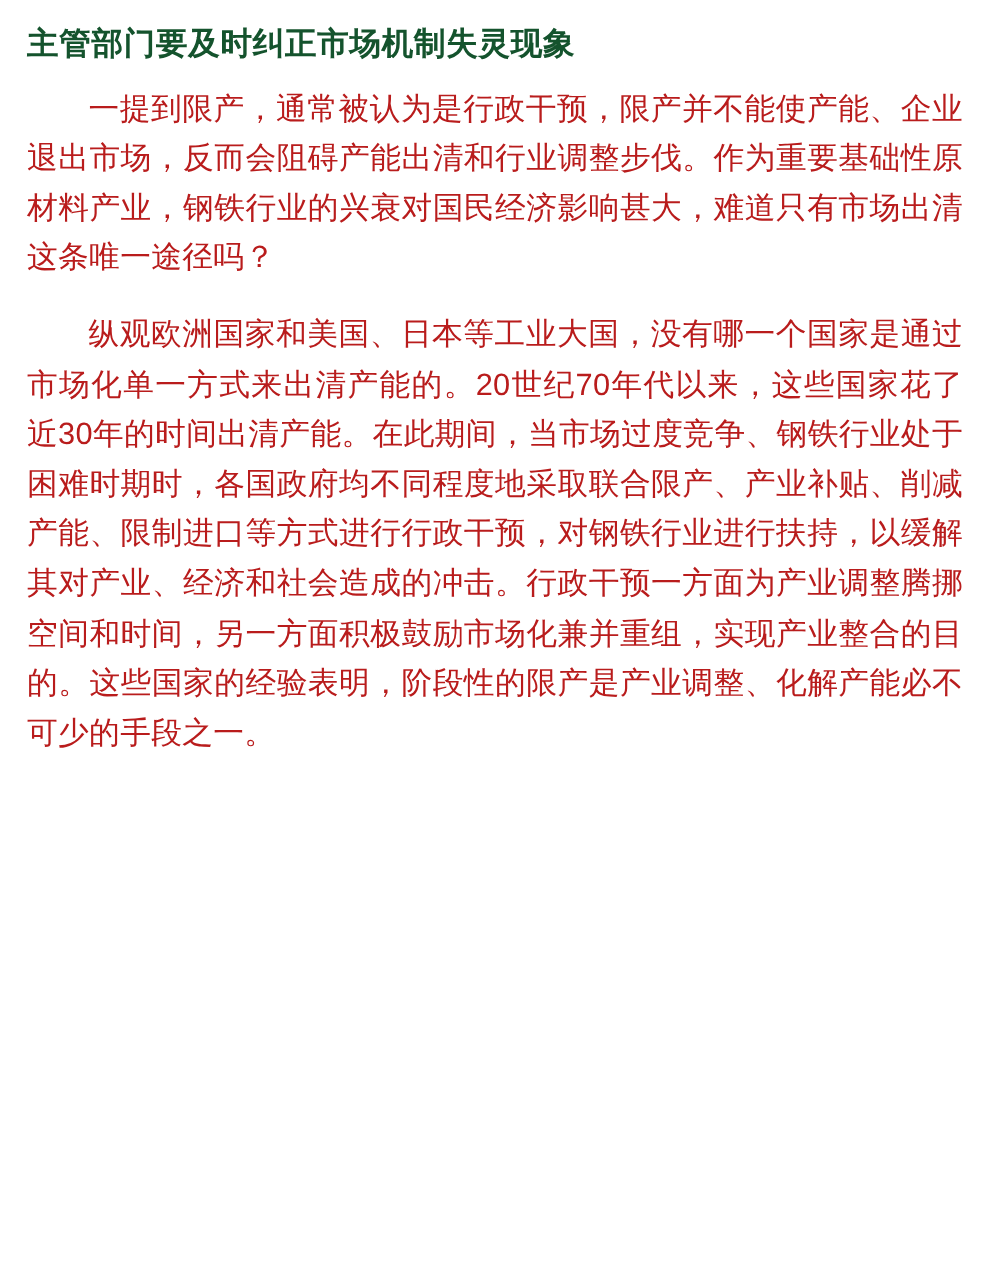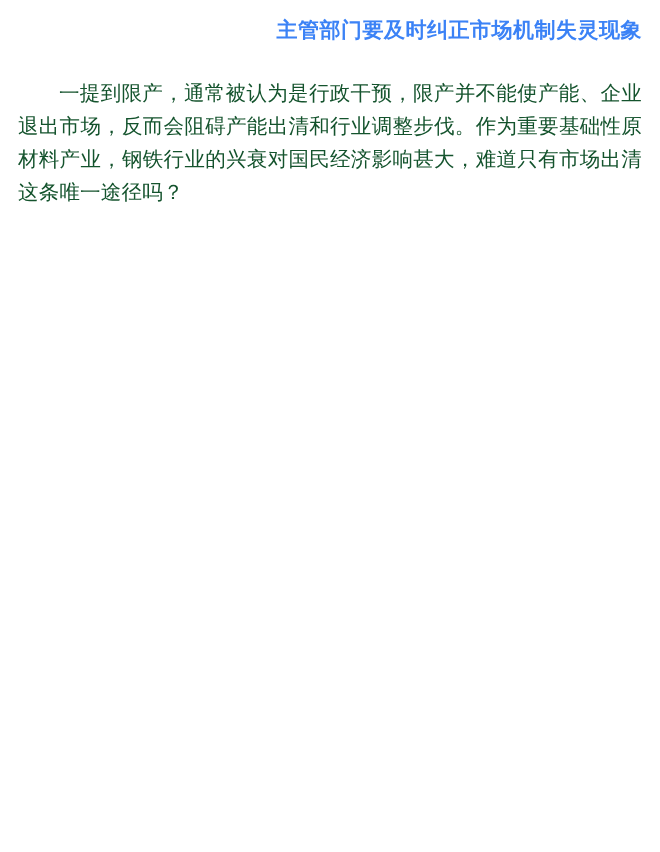--- a/index.html
+++ b/index.html
@@ -14,42 +14,43 @@
     overflow: hidden;
   }
   .page {
     width: 660px;
     height: 852px;
     box-sizing: border-box;
     padding: 8px 18px 0 18px;
     background: #ffffff;
   }
   .article-title {
-    text-align: right;
-    color: #3b82f6;
+    text-align: left;
+    color: #14532d;
     font-size: 21px;
     font-weight: bold;
     letter-spacing: 0.5px;
     line-height: 1.5;
-    margin: 6px 0 30px 0;
+    margin: 6px 0 10px 0;
     font-family: "Liberation Sans", sans-serif;
   }
   .para {
-    color: #14532d;
+    color: #b91c1c;
     font-size: 20.5px;
     line-height: 1.62;
     text-align: justify;
     text-justify: inter-ideograph;
     text-indent: 2em;
     margin: 0 0 18px 0;
     letter-spacing: 0.2px;
   }
   .para:last-child {
     margin-bottom: 0;
   }
 </style>
 </head>
 <body>
 
 <div class="page">
   <h1 class="article-title">主管部门要及时纠正市场机制失灵现象</h1>
   <p class="para">一提到限产，通常被认为是行政干预，限产并不能使产能、企业退出市场，反而会阻碍产能出清和行业调整步伐。作为重要基础性原材料产业，钢铁行业的兴衰对国民经济影响甚大，难道只有市场出清这条唯一途径吗？</p>
+  <p class="para">纵观欧洲国家和美国、日本等工业大国，没有哪一个国家是通过市场化单一方式来出清产能的。20世纪70年代以来，这些国家花了近30年的时间出清产能。在此期间，当市场过度竞争、钢铁行业处于困难时期时，各国政府均不同程度地采取联合限产、产业补贴、削减产能、限制进口等方式进行行政干预，对钢铁行业进行扶持，以缓解其对产业、经济和社会造成的冲击。行政干预一方面为产业调整腾挪空间和时间，另一方面积极鼓励市场化兼并重组，实现产业整合的目的。这些国家的经验表明，阶段性的限产是产业调整、化解产能必不可少的手段之一。</p>
 </div>
 
 </body></html>

